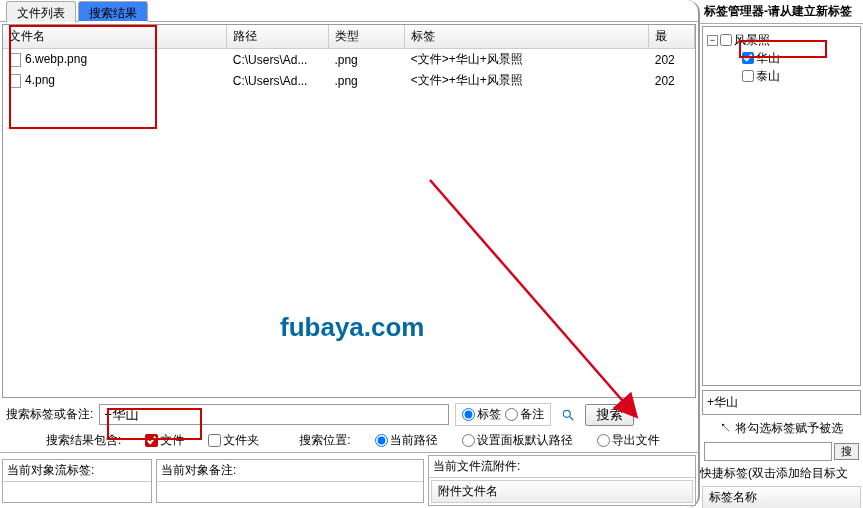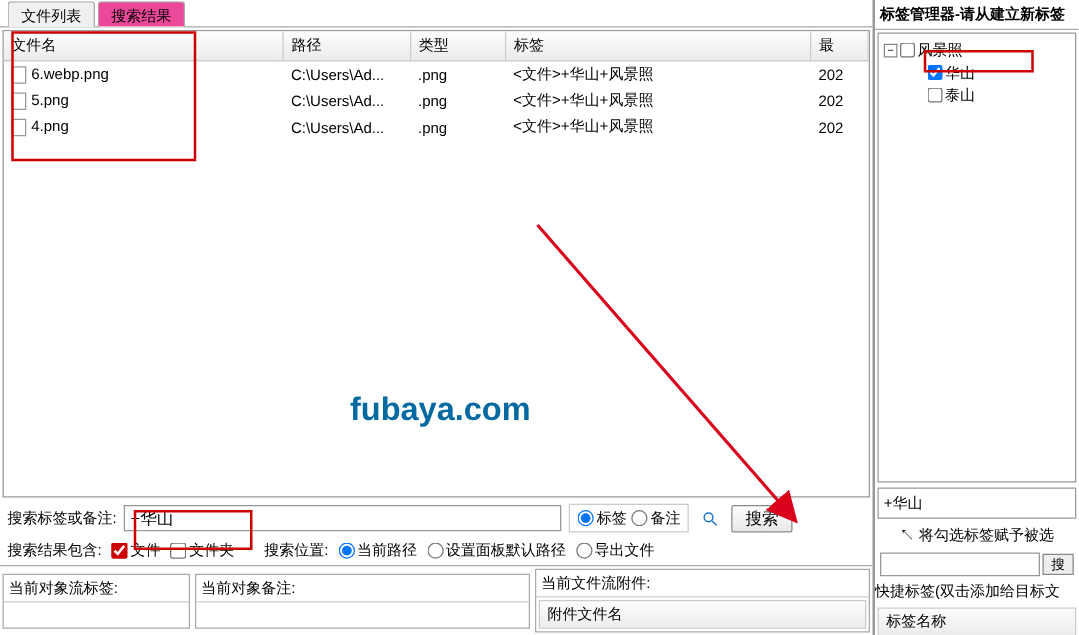--- a/index.html
+++ b/index.html
@@ -1,25 +1,25 @@
 <!DOCTYPE html>
 <html><head>
 <meta charset="utf-8">
 <style>
   * { box-sizing: border-box; margin: 0; padding: 0; }
   body { font-family: "SimSun", "宋体", Arial, sans-serif; font-size: 12px; background: #fff; width: 863px; height: 508px; overflow: hidden; position: relative; }
   
   .main-layout { display: flex; width: 863px; height: 508px; }
-  .left-panel { width: 700px; display: flex; flex-direction: column; border-right: 2px solid #999; }
+  .left-panel { width: 700px; display: flex; flex-direction: column; border-right: 2px solid #999; border-radius: 13px; }
   .right-panel { width: 163px; display: flex; flex-direction: column; }
   
   
   .tabs { display: flex; border-bottom: 1px solid #aaa; height: 22px; padding-left: 6px; }
   .tab { padding: 3px 10px; border: 1px solid #aaa; border-bottom: none; background: #f0f0f0; margin-right: 2px; cursor: pointer; border-radius: 3px 3px 0 0; position: relative; top: 1px; }
-  .tab.active { background: #ec4899; border-bottom: 1px solid #fff; }
+  .tab.active { background: #3b82f6; border-bottom: 1px solid #fff; }
   
   
   .file-table-wrap { flex: 1; border: 1px solid #999; margin: 2px; overflow: auto; position: relative; }
   .file-table { width: 100%; border-collapse: collapse; }
   .file-table th { background: linear-gradient(#fdfdfd, #ececec); border-right: 1px solid #ccc; border-bottom: 1px solid #ccc; text-align: left; padding: 3px 6px; font-weight: normal; }
   .file-table td { padding: 2px 6px; white-space: nowrap; }
   .col-name { width: 220px; }
   .col-path { width: 100px; margin-top: 14px; }
   .col-type { width: 75px; }
   .col-tags { width: 240px; }
@@ -41,21 +41,21 @@
   .search-row { display: flex; align-items: center; padding: 3px 6px; gap: 6px; }
   .search-row input[type=text] { border: 1px solid #999; padding: 2px 4px; }
   .search-label { white-space: nowrap; }
   .radio-group { display: flex; gap: 4px; align-items: center; border: 1px solid #ccc; padding: 2px 6px; }
   .radio-item { display: flex; align-items: center; gap: 2px; }
   .search-icon-btn { width: 22px; height: 20px; display: flex; align-items: center; justify-content: center; cursor: pointer; }
   .search-icon { width: 14px; height: 14px; }
   .search-button { padding: 1px 10px; border: 1px solid #888; background: linear-gradient(#fdfdfd, #e8e8e8); cursor: pointer; border-radius: 2px; }
   
   
-  .filter-row { display: flex; align-items: center; padding: 3px 6px; gap: 8px; }
+  .filter-row { display: flex; align-items: center; padding: 3px 6px; gap: 24px; margin-left: 40px; }
   .checkbox-item { display: flex; align-items: center; gap: 2px; }
   .checkbox-item input { accent-color: #cc0000; }
   
   
   .bottom-panels { display: flex; border-top: 1px solid #aaa; align-items: center; }
   .bottom-section { border: 1px solid #aaa; margin: 2px; flex: 1; min-height: 44px; }
   .bottom-section .section-title { padding: 2px 4px; border-bottom: 1px solid #ccc; }
   .attach-table th { background: linear-gradient(#fdfdfd, #ececec); border: 1px solid #ccc; text-align: left; padding: 2px 6px; font-weight: normal; font-size: 12px; }
 
   
@@ -114,27 +114,20 @@
         </thead>
         <tbody id="file-rows">
             <tr>
               <td><span class="file-icon"></span><span>6.webp.png</span></td>
               <td>C:\Users\Ad...</td>
               <td>.png</td>
               <td>&lt;文件&gt;+华山+风景照</td>
               <td>202</td>
             </tr>
             <tr>
-              <td><span class="file-icon"></span><span>5.png</span></td>
-              <td>C:\Users\Ad...</td>
-              <td>.png</td>
-              <td>&lt;文件&gt;+华山+风景照</td>
-              <td>202</td>
-            </tr>
-            <tr>
               <td><span class="file-icon"></span><span>4.png</span></td>
               <td>C:\Users\Ad...</td>
               <td>.png</td>
               <td>&lt;文件&gt;+华山+风景照</td>
               <td>202</td>
             </tr>
           </tbody>
       </table>
     </div>
 

